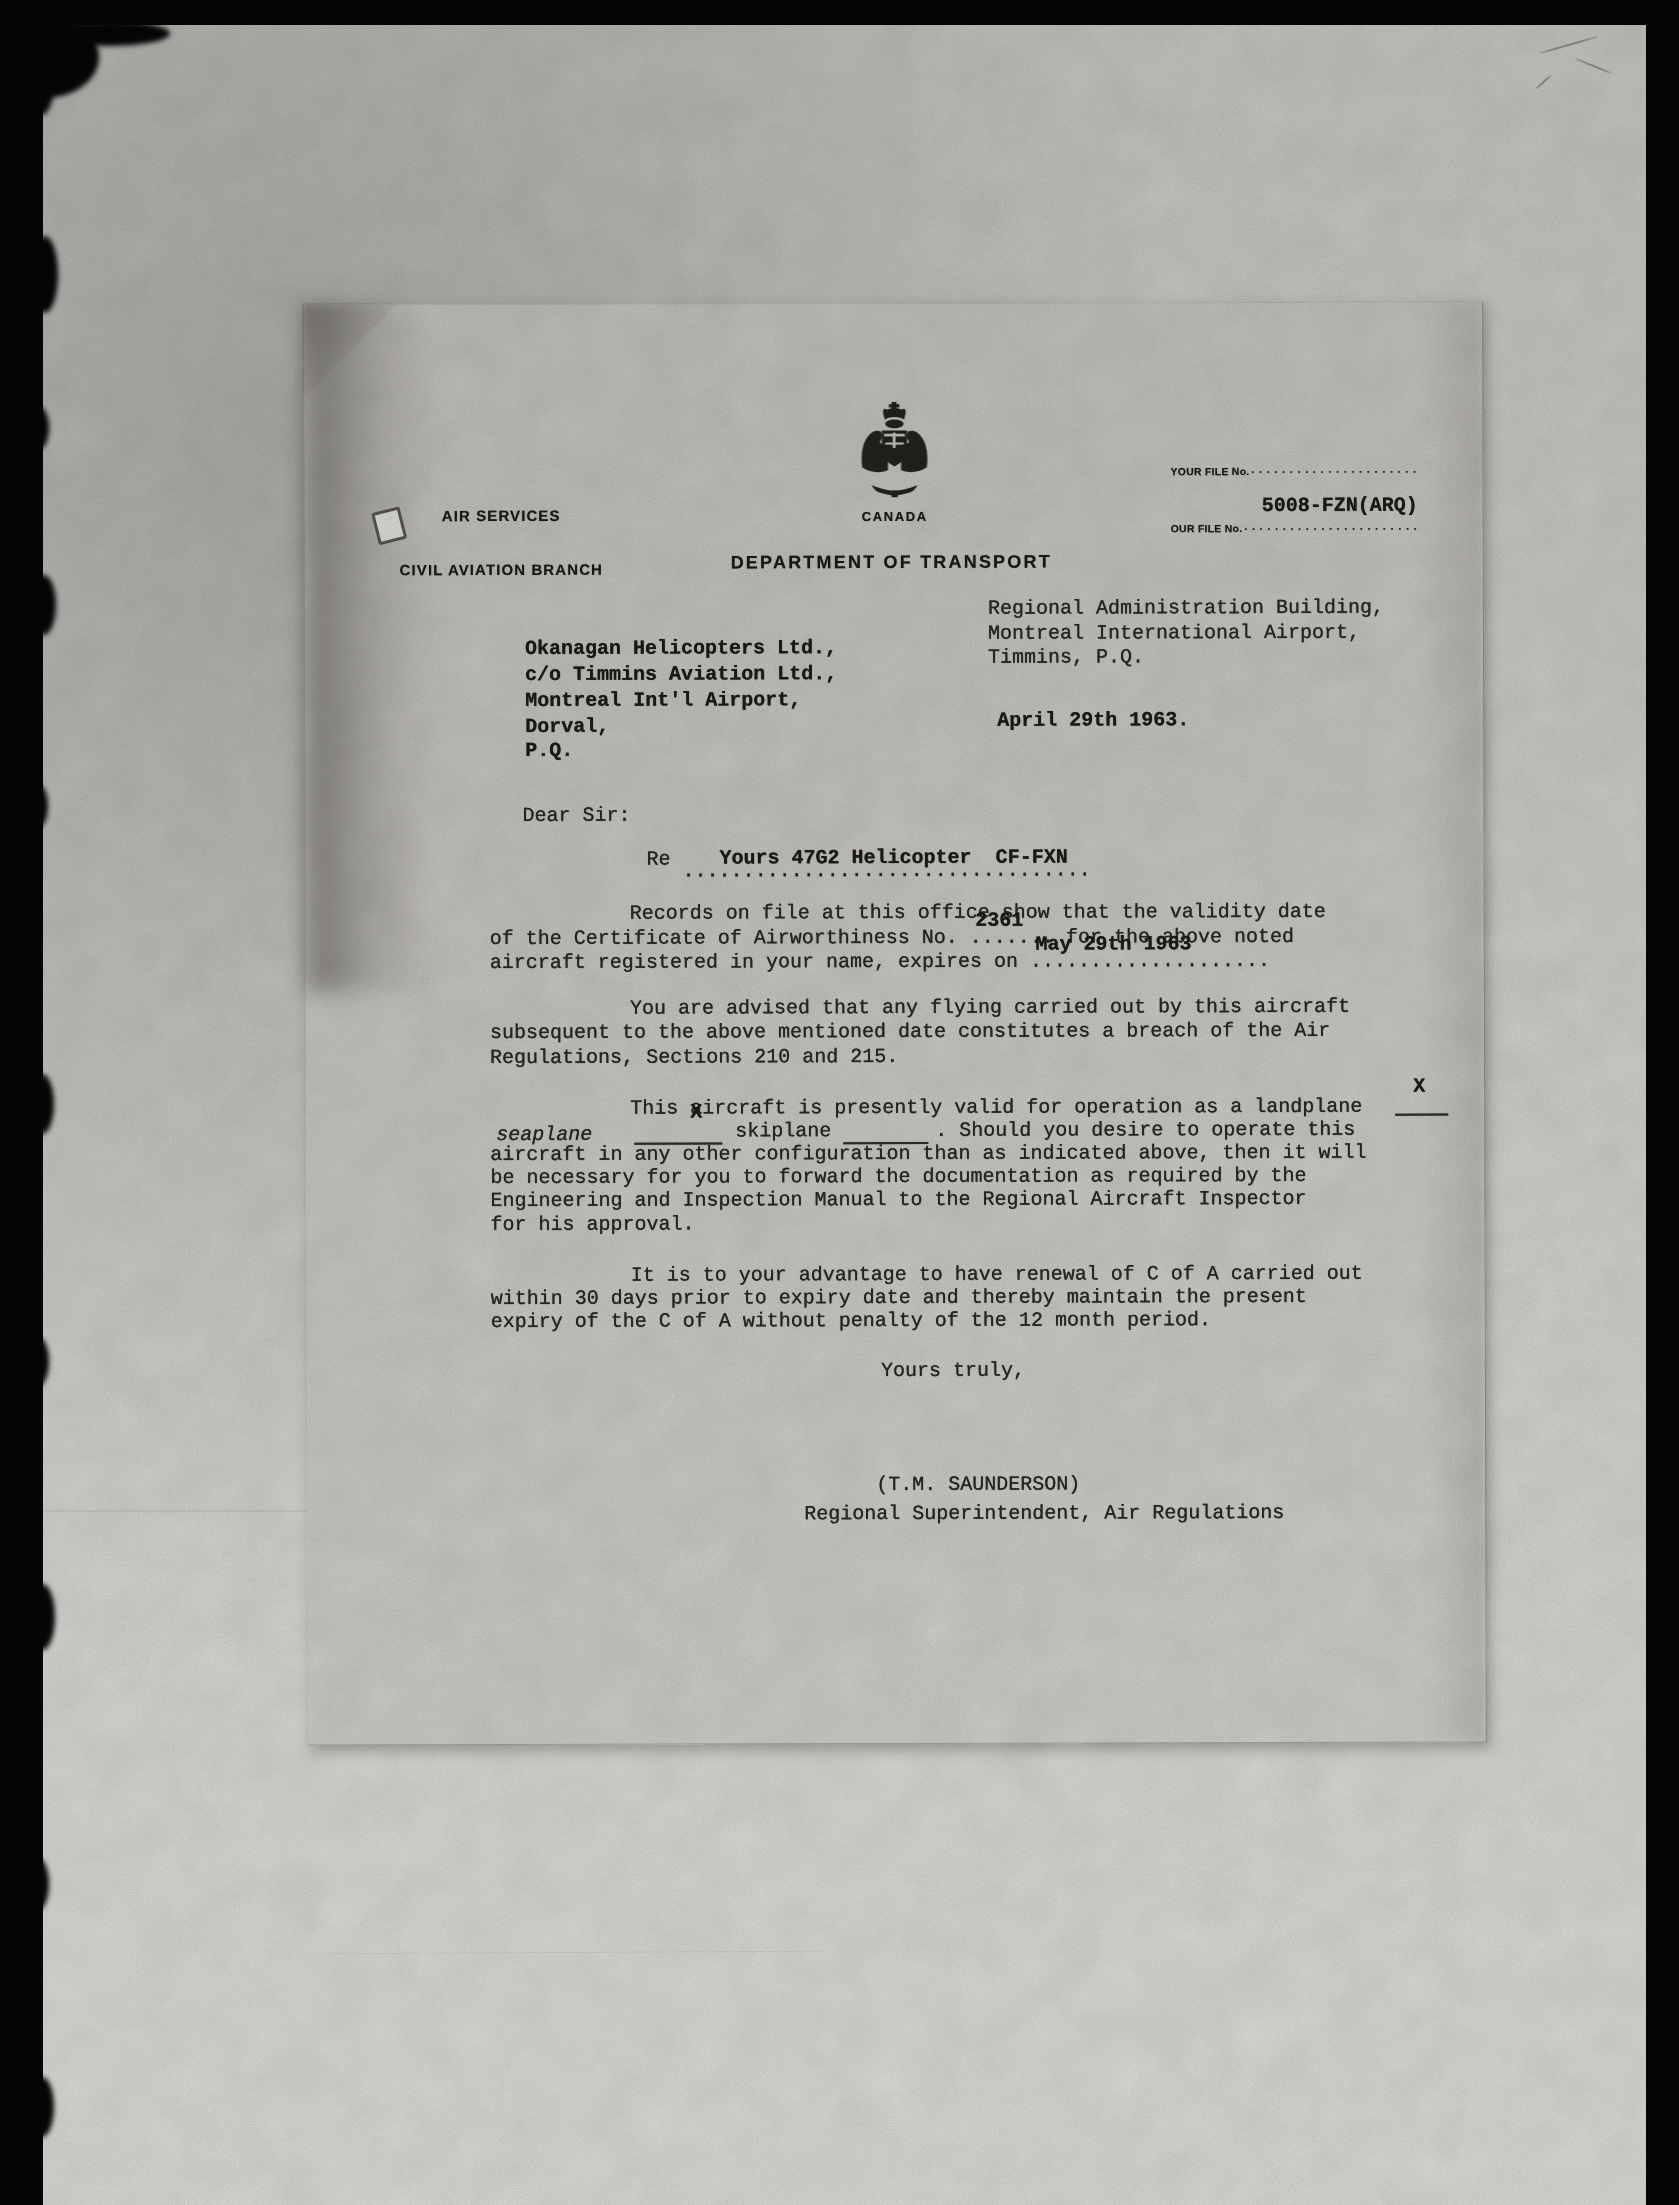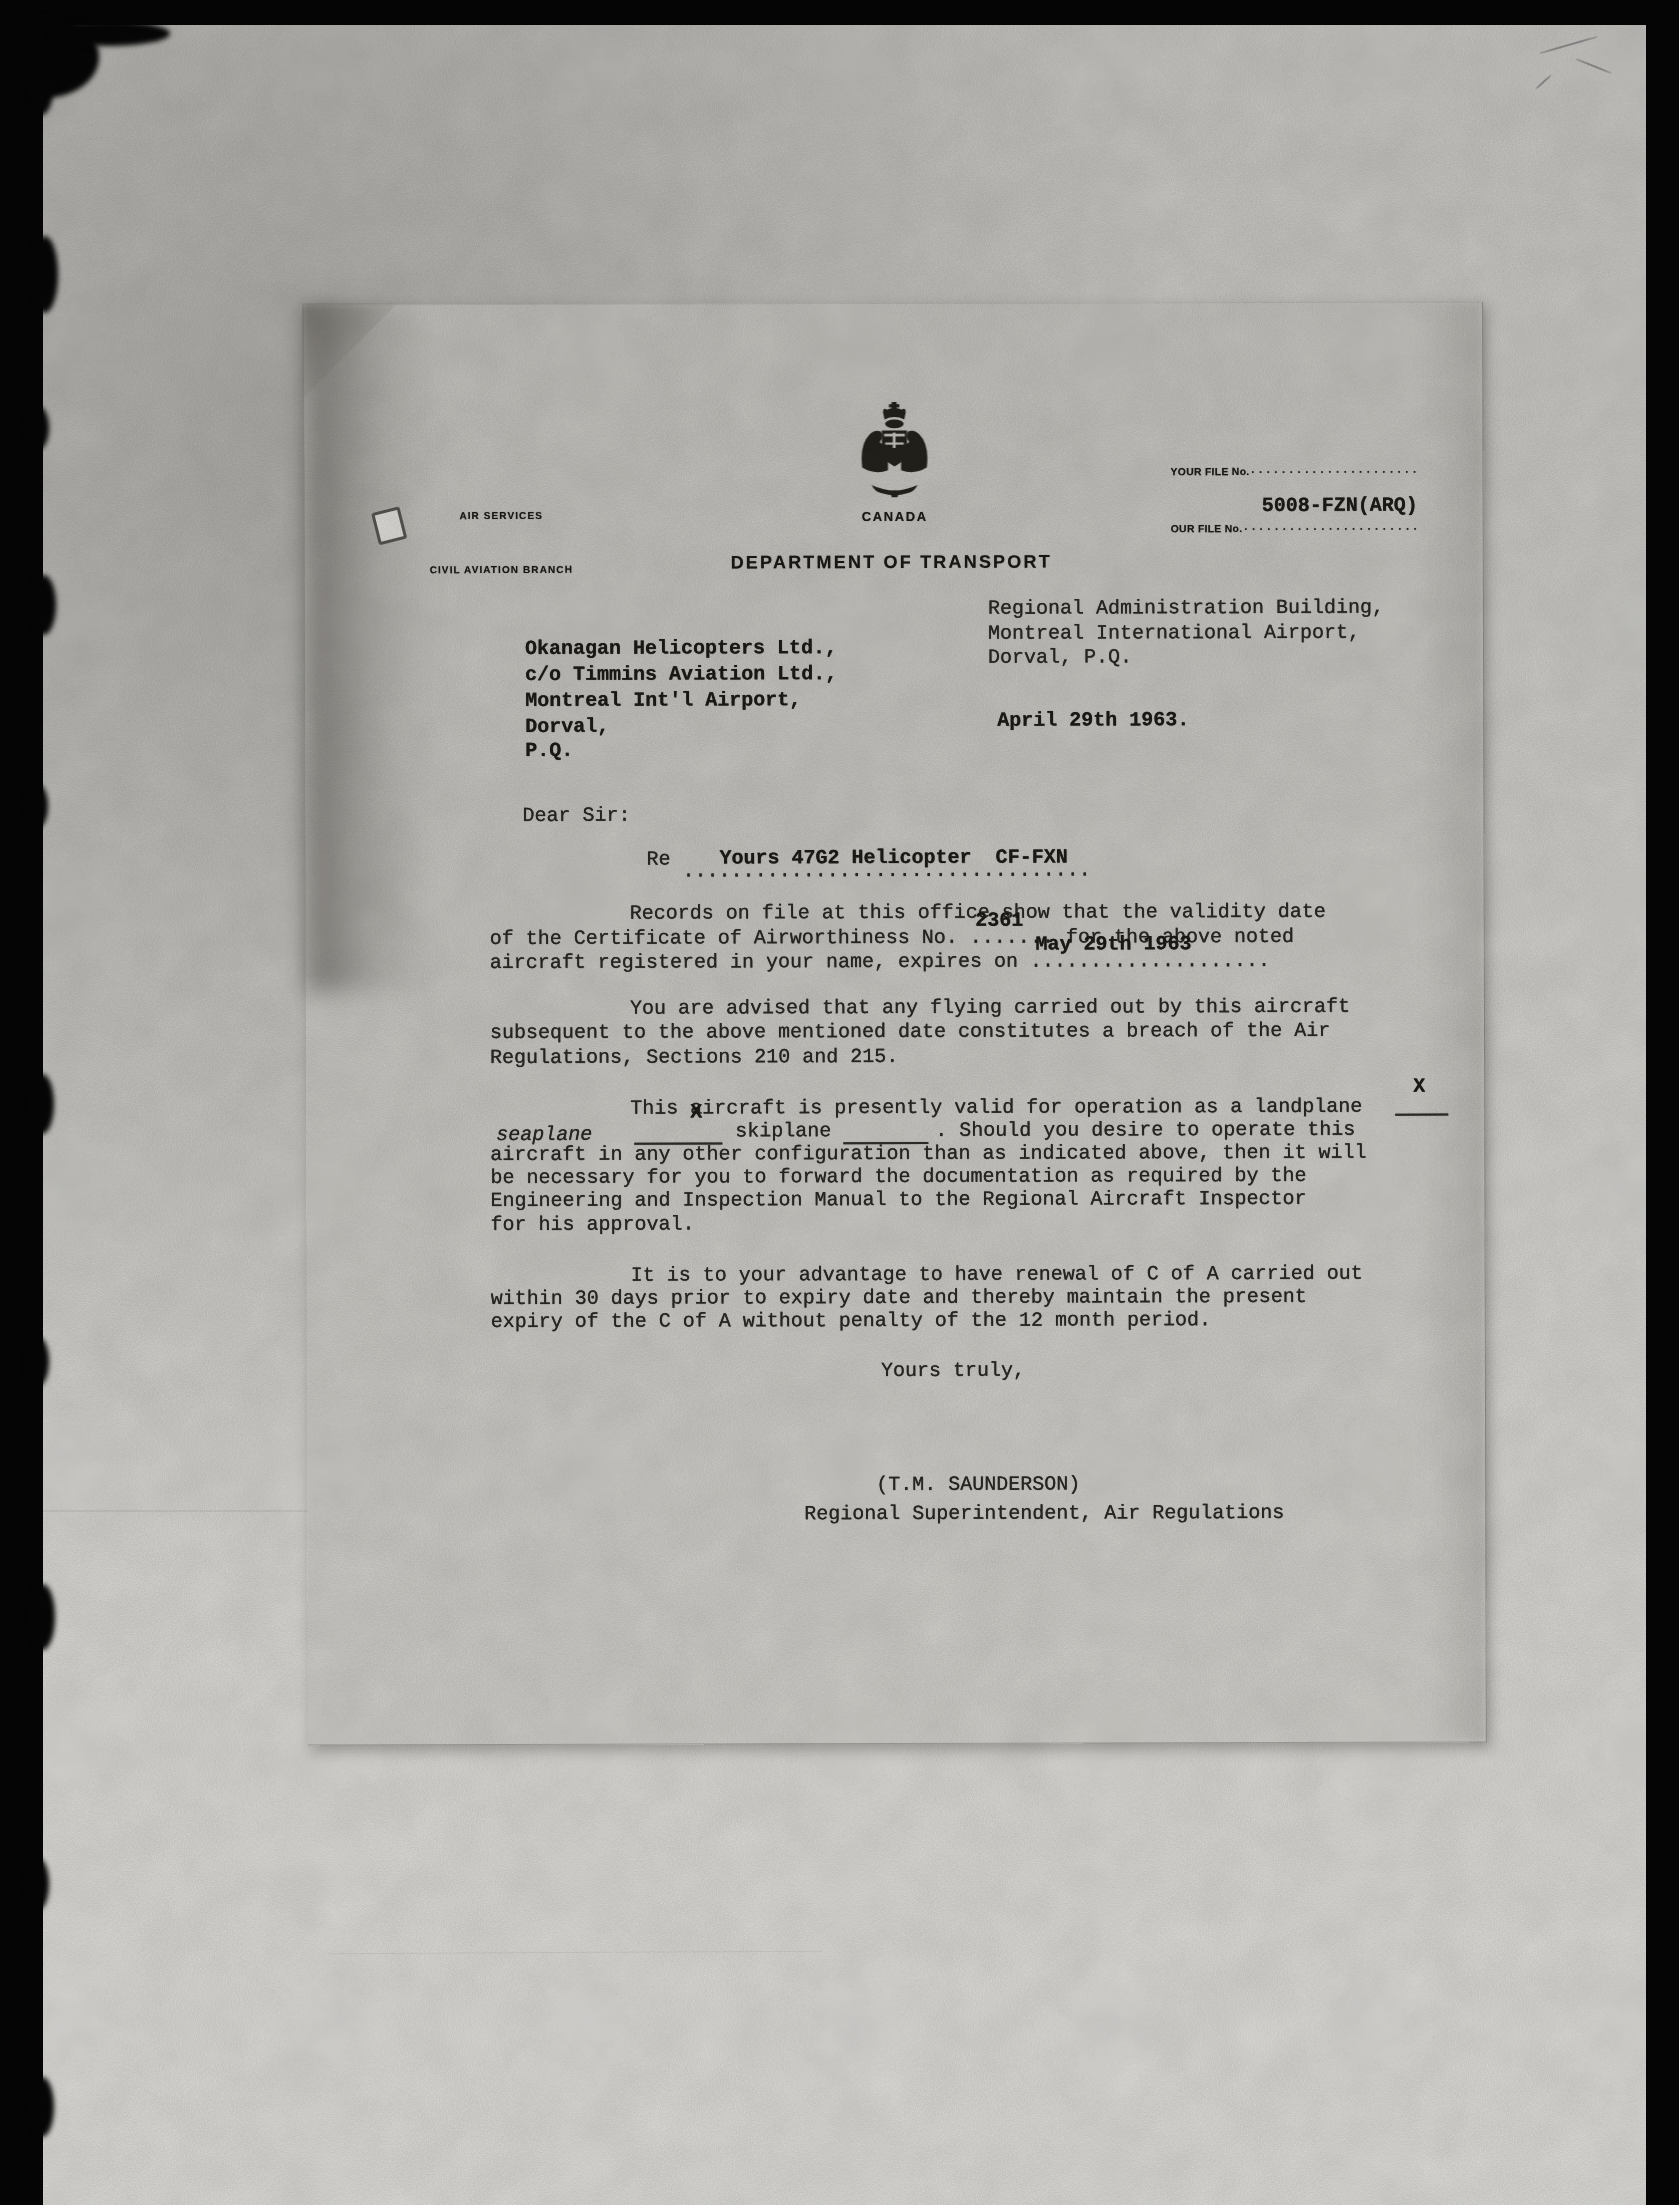--- a/index.html
+++ b/index.html
@@ -56,21 +56,21 @@
   <div class="vignette"></div>
   <div class="streak" style="left:38px;top:1510px;width:285px;height:1.6px;"></div>
   <div class="streak" style="left:329px;top:1952px;width:493px;height:1.1px;transform:rotate(-.3deg);"></div>
 
   <div class="paper">
     <div class="paper-shade-left"></div>
     <div class="paper-crease"></div>
     <div class="paper-shade-right"></div>
     <div class="torn-mark"></div>
 
-    <div class="lh" style="left:76px;top:166px;width:241px;text-align:center;font-size:10px;line-height:18px;letter-spacing:1.1px;">
+    <div class="lh" style="left:76px;top:166px;width:241px;text-align:center;font-size:15px;line-height:18px;letter-spacing:1.1px;">
       <div>AIR SERVICES</div>
       <div>CIVIL AVIATION BRANCH</div>
     </div>
 
     <svg style="position:absolute;left:552px;top:98px;filter:blur(0.4px);" width="76" height="105" viewBox="0 0 138 192">
       <g fill="#27251f">
         <rect x="64" y="0" width="9" height="16"></rect>
         <rect x="59" y="4" width="19" height="6"></rect>
         <path d="M48,18 q21,-14 42,0 l-3,14 q-18,-9 -36,0 z"></path>
         <circle cx="52" cy="16" r="3.5"></circle>
@@ -96,21 +96,21 @@
     <div class="lh filerow" style="left:866px;top:163px;font-size:10.4px;letter-spacing:0.3px;">
       <span>YOUR FILE No.</span><span class="filedots">..........................</span>
     </div>
     <div class="tw b" style="left:957px;top:193px;font-size:20px;">5008-FZN(ARQ)</div>
     <div class="lh filerow" style="left:866px;top:220px;font-size:10.4px;letter-spacing:0.3px;">
       <span>OUR FILE No.</span><span class="filedots">..........................</span>
     </div>
 
     <div class="tw" style="left:683px;top:295px;">Regional Administration Building,</div>
     <div class="tw" style="left:683px;top:320px;">Montreal International Airport,</div>
-    <div class="tw" style="left:683px;top:344px;">Dorval, P.Q.</div>
+    <div class="tw" style="left:683px;top:344px;">Timmins, P.Q.</div>
     <div class="tw b" style="left:692px;top:407px;">April 29th 1963.</div>
 
     <div class="tw b" style="left:220px;top:334px;">Okanagan Helicopters Ltd.,</div>
     <div class="tw b" style="left:220px;top:360px;">c/o Timmins Aviation Ltd.,</div>
     <div class="tw b" style="left:220px;top:386px;">Montreal Int'l Airport,</div>
     <div class="tw b" style="left:220px;top:412px;">Dorval,</div>
     <div class="tw b" style="left:220px;top:436px;">P.Q.</div>
 
     <div class="tw" style="left:217px;top:501px;">Dear Sir:</div>
 

